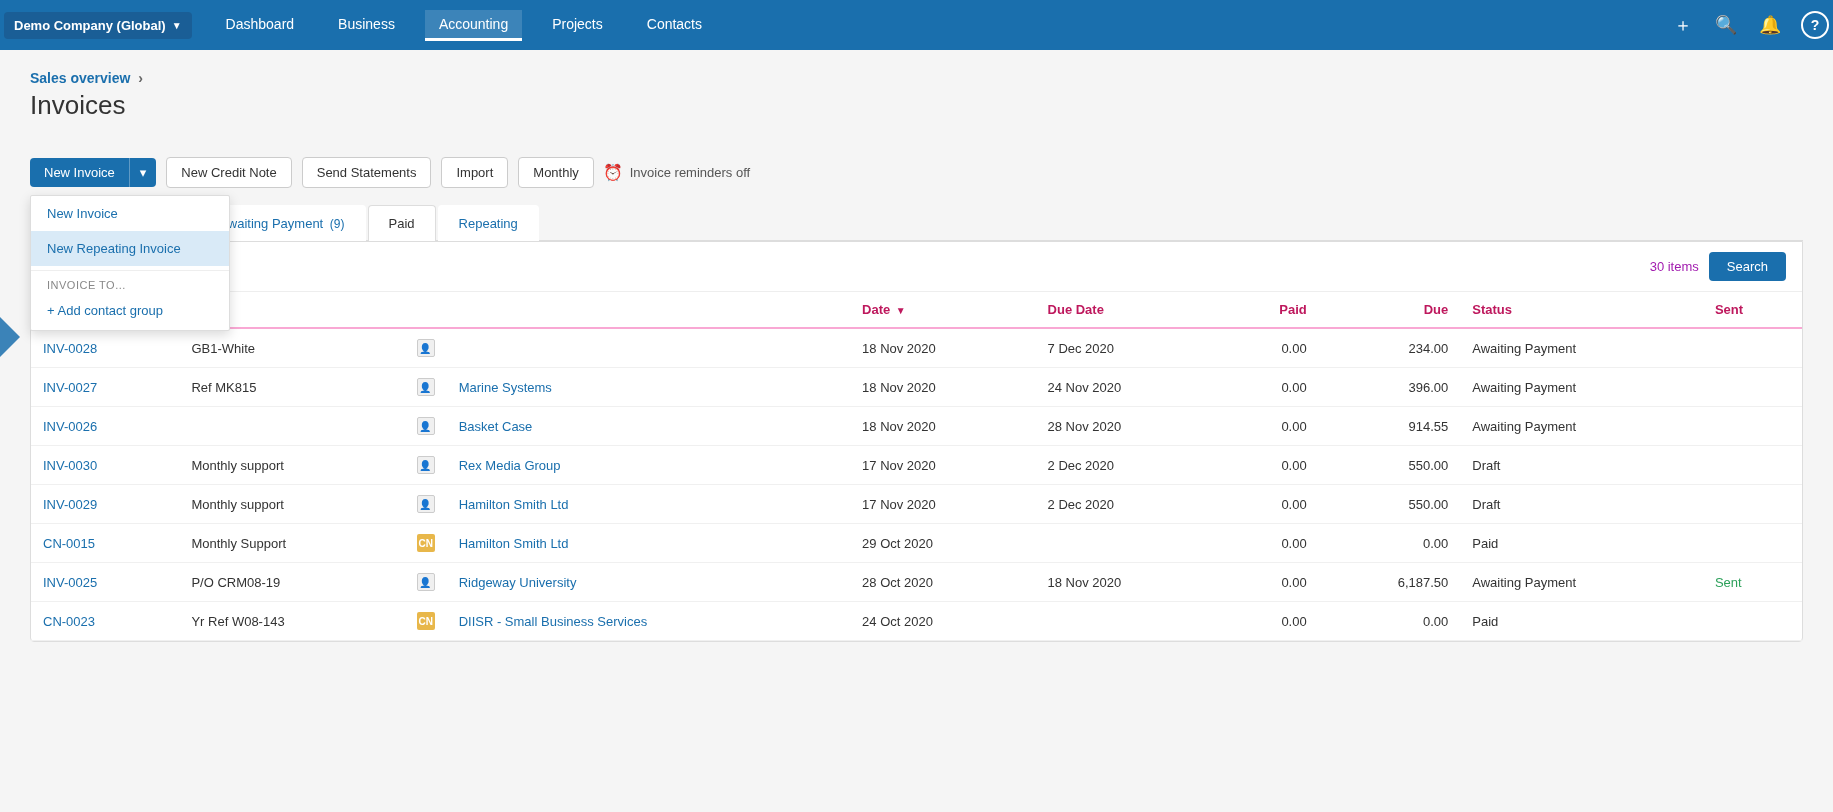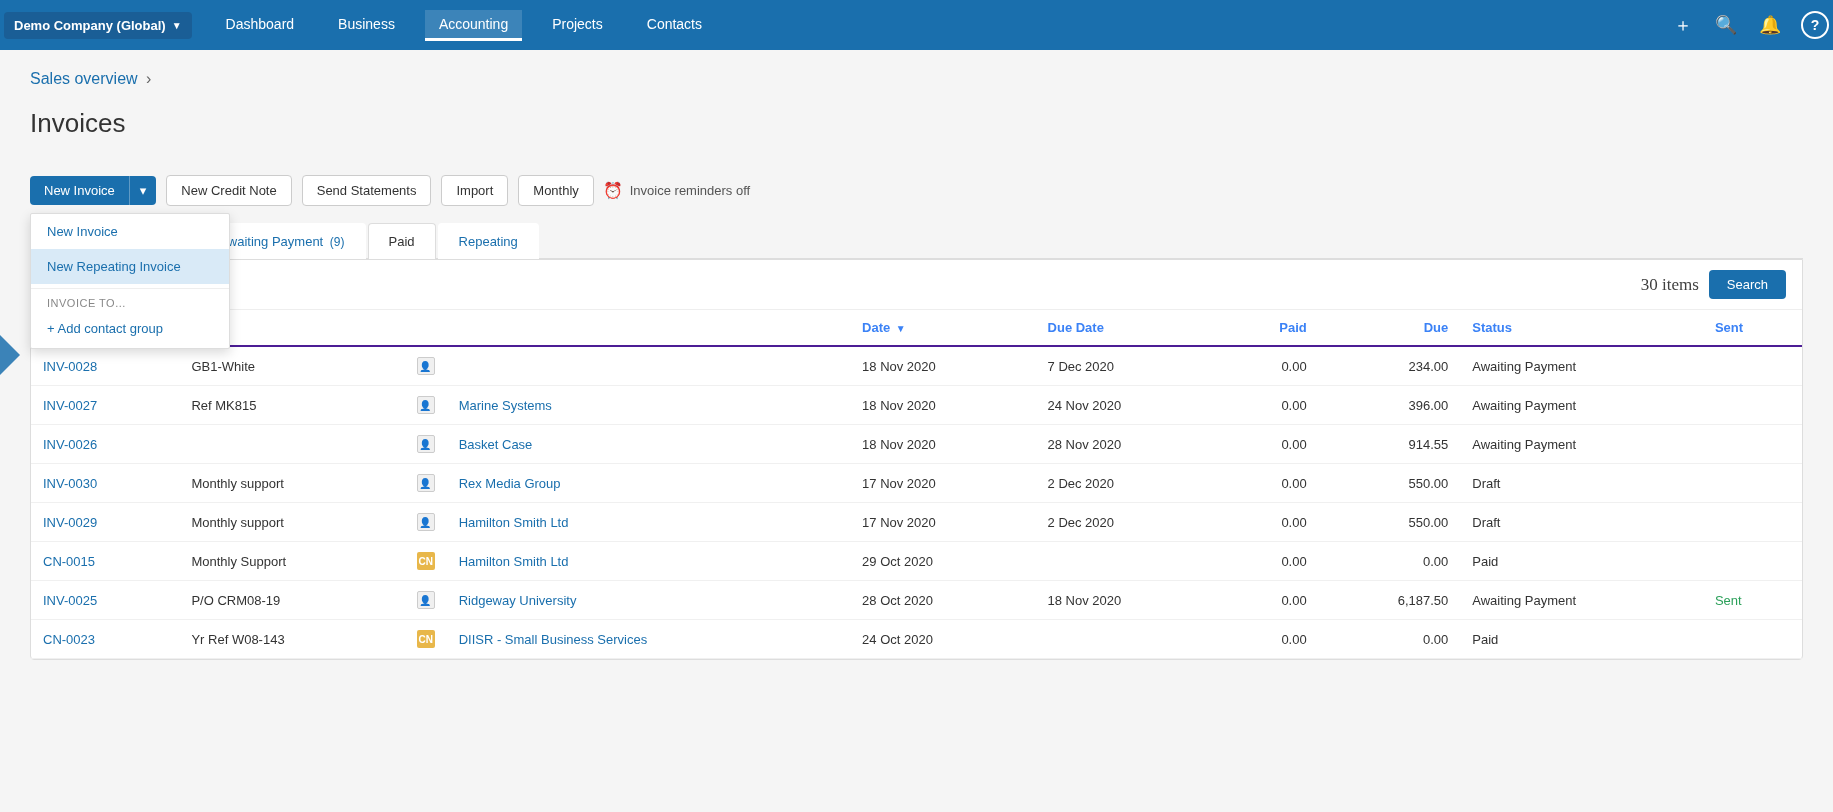--- a/index.html
+++ b/index.html
@@ -55,23 +55,24 @@
       border: 2px solid white;
       font-size: 14px;
       font-weight: bold;
     }
 
     
     .page-content { padding: 20px 30px; }
 
     .breadcrumb {
       color: #1a6fad;
-      font-size: 16px;
-      margin-bottom: 20px;
-      cursor: pointer;
+      font-size: 14px;
+      margin-bottom: 4px;
+      cursor: pointer;
+      font-weight: bold;
     }
     .breadcrumb-chevron { color: #666; margin: 0 4px; }
 
     .page-title {
       font-size: 26px;
       font-weight: 300;
       color: #333;
       margin-bottom: 36px;
     }
 
@@ -195,43 +196,43 @@
 
     
     .table-toolbar {
       display: flex;
       align-items: center;
       justify-content: flex-end;
       padding: 10px 16px;
       border-bottom: 1px solid #eee;
       gap: 10px;
     }
-    .items-count { color: #404040; font-size: 17px; font-family: Liberation Serif, serif; }
+    .items-count { color: #a21caf; font-size: 13px; }
     .btn-search {
       background: #1a6fad;
       color: white;
       border: none;
       border-radius: 4px;
       padding: 7px 18px;
       cursor: pointer;
       font-size: 13px;
       font-weight: 500;
     }
 
     
     table {
       width: 100%;
       border-collapse: collapse;
       font-size: 13px;
     }
     thead th {
       padding: 10px 12px;
       text-align: left;
-      color: #3b82f6;
-      border-bottom: 2px solid #4c1d95;
+      color: #be185d;
+      border-bottom: 2px solid #f9a8d4;
       font-weight: 600;
       cursor: pointer;
       white-space: nowrap;
     }
     thead th.right-align { text-align: right; }
     tbody tr {
       border-bottom: 1px solid #f0f0f0;
     }
     tbody td {
       padding: 10px 12px;

